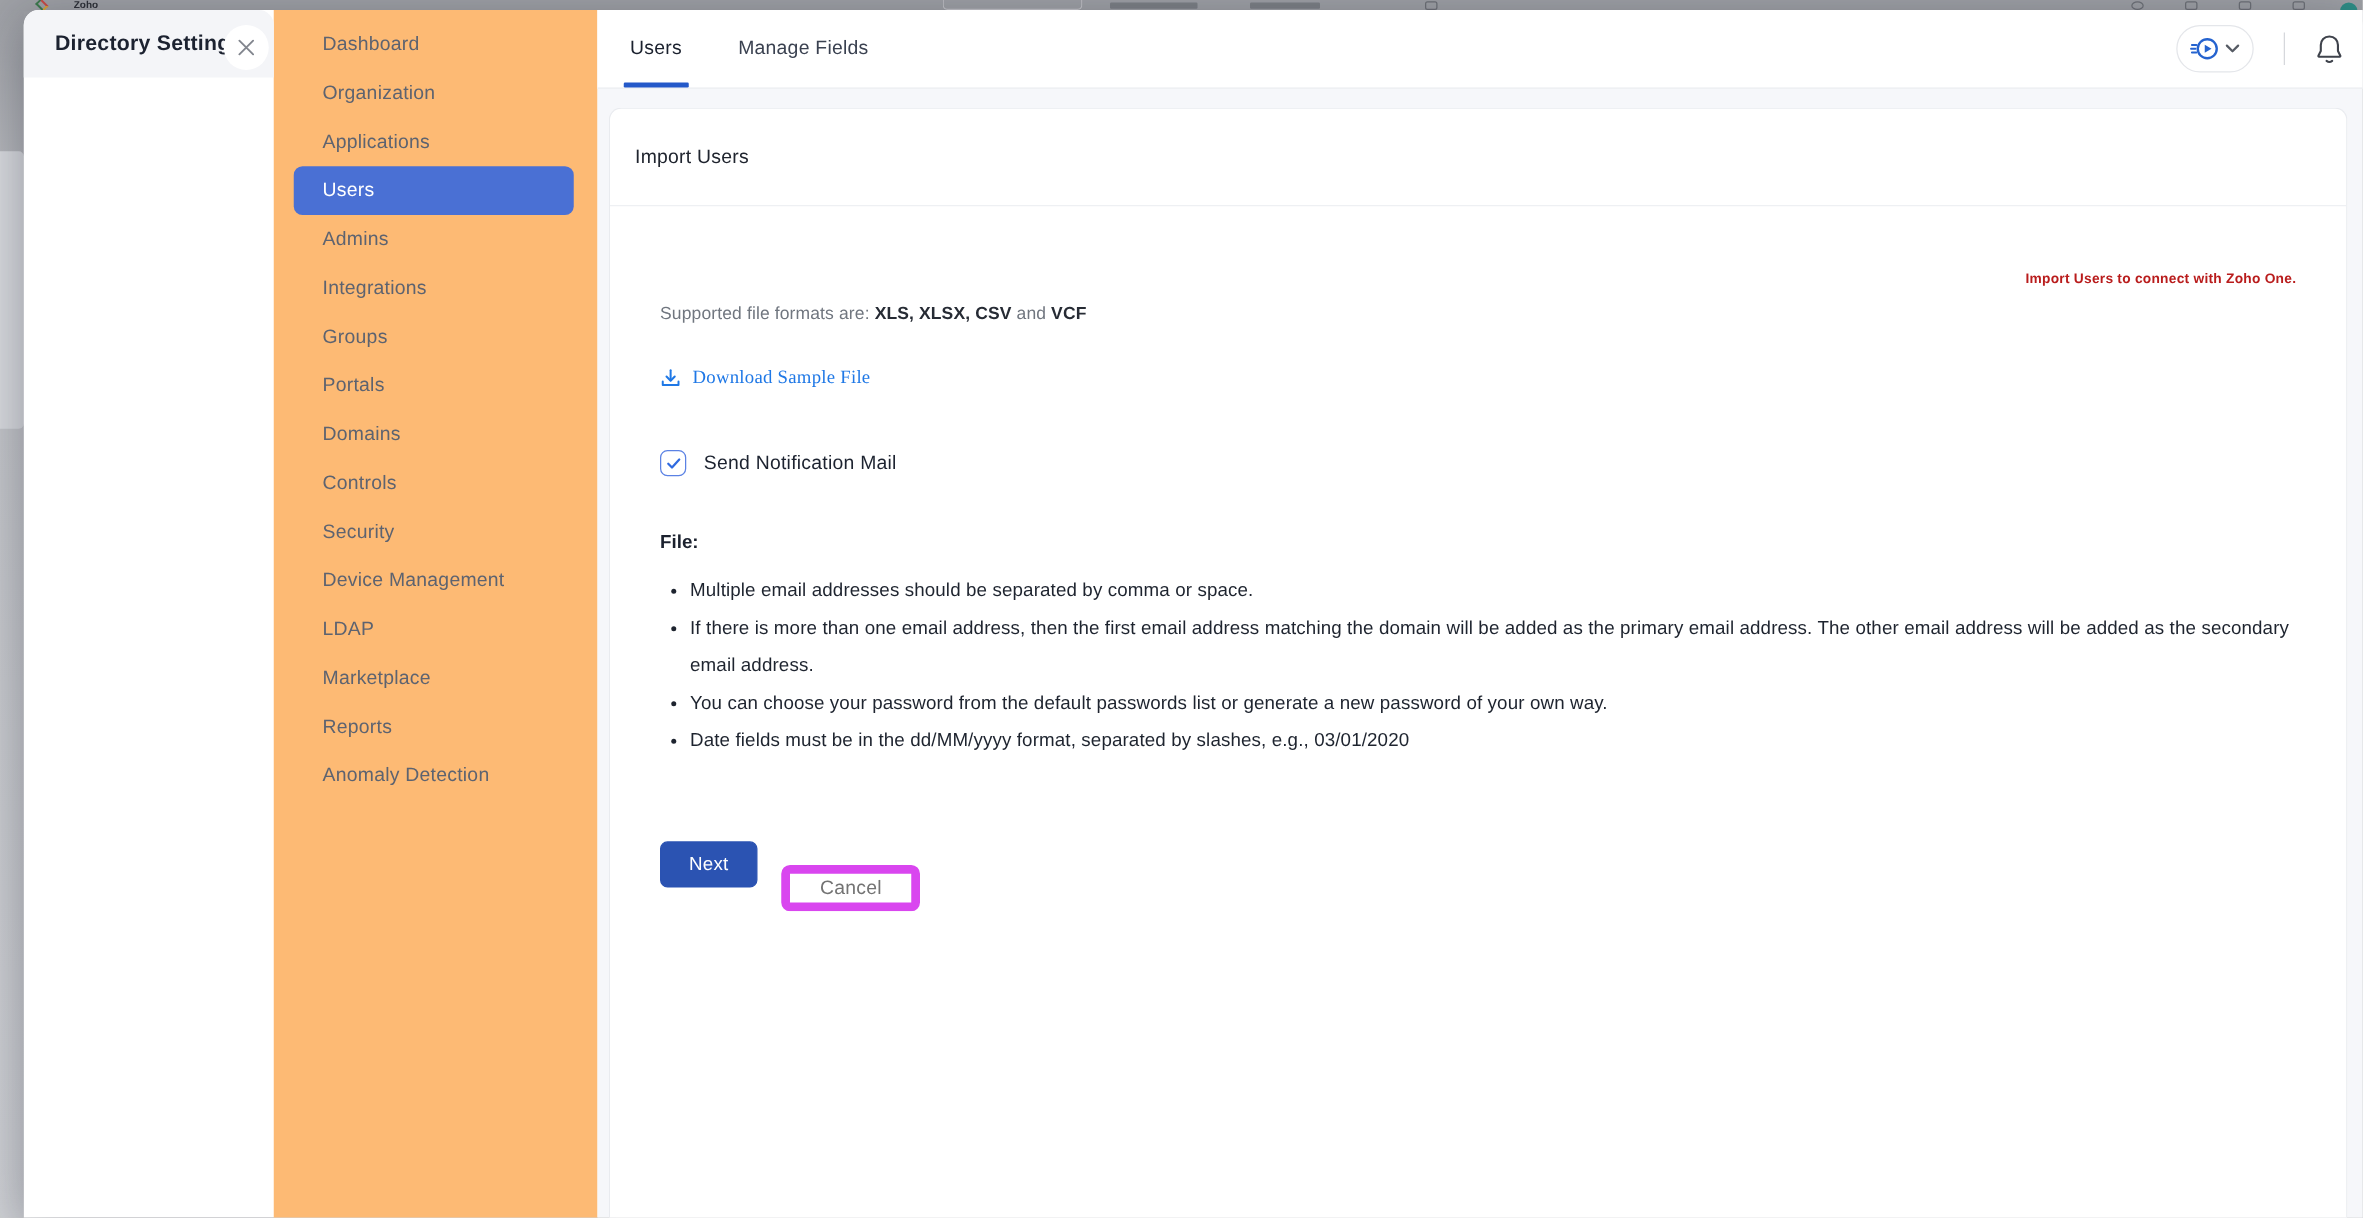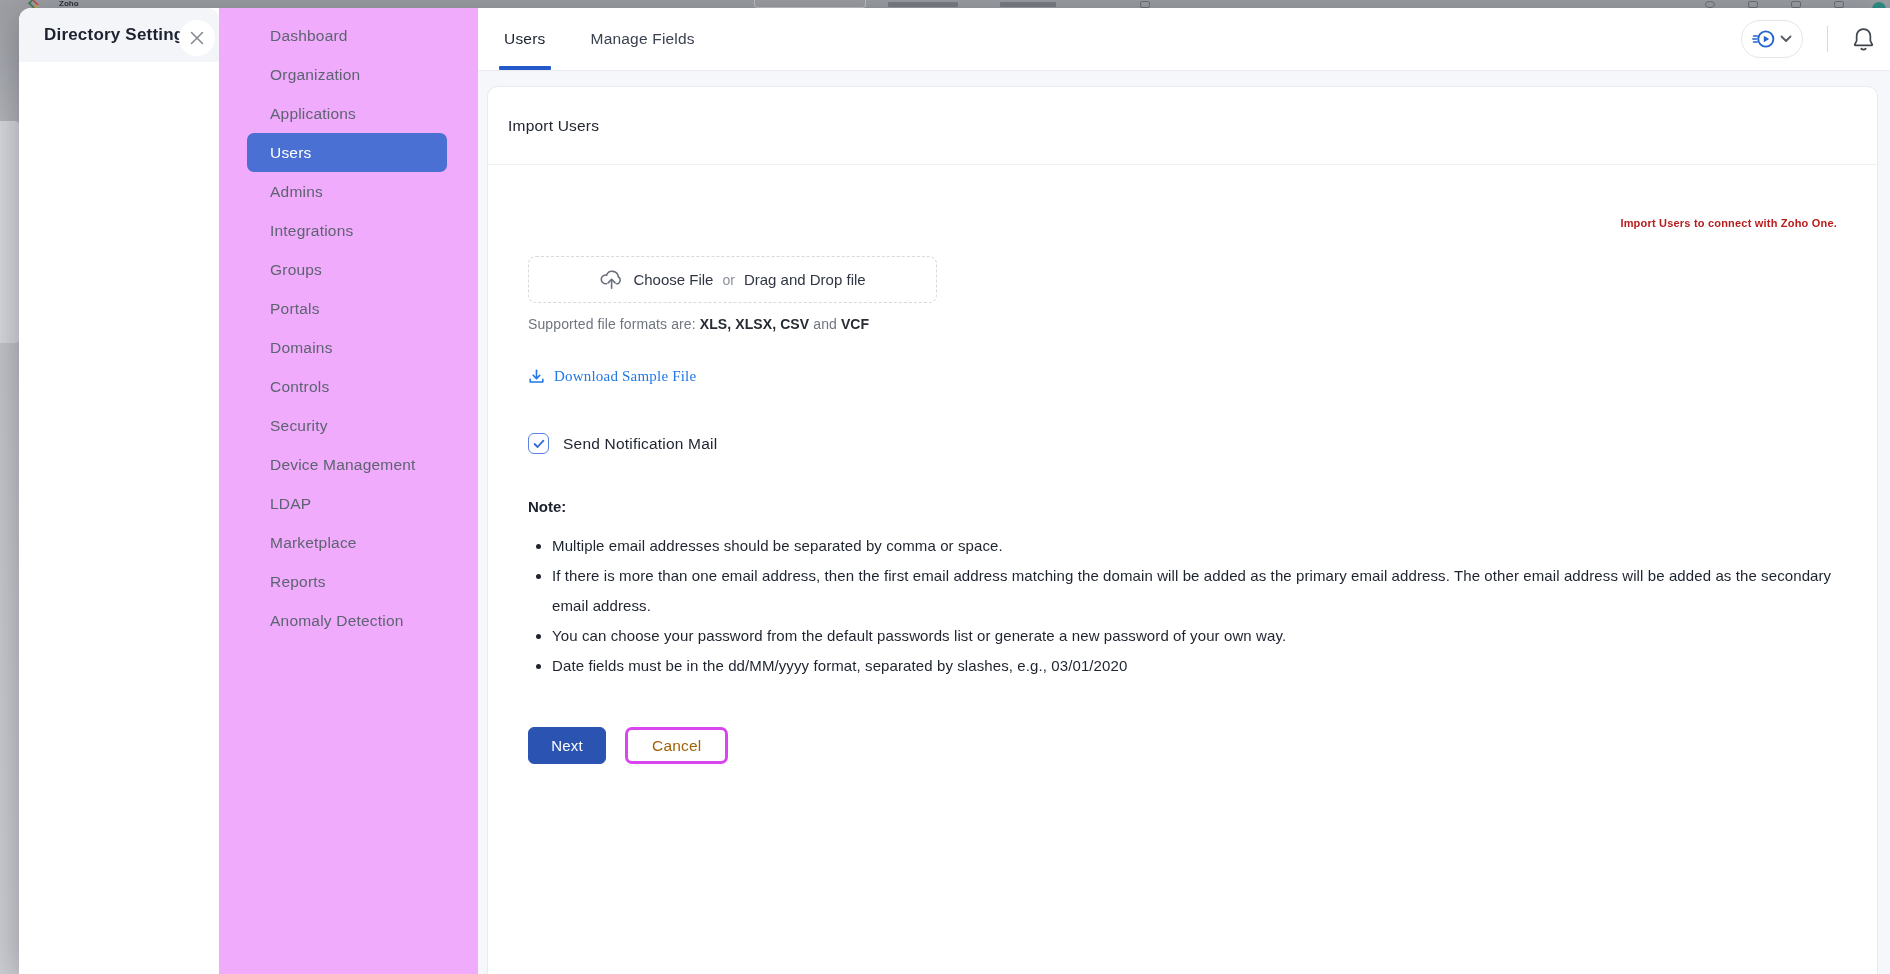--- a/index.html
+++ b/index.html
@@ -38,21 +38,21 @@
   }
   .modal-title { font-size:17px; font-weight:700; color:#1c2230; letter-spacing:.2px; }
   .close-btn {
     position:absolute; right:4px; top:12px; width:36px; height:36px; border-radius:50%;
     background:#fff; border:none; display:flex; align-items:center; justify-content:center; cursor:pointer;
   }
 
   .modal-body { flex:1; display:flex; min-height:0; }
 
   
-  .sidebar { flex:none; width:259px; background:#f0abfc; padding:8px 16px 0; overflow:hidden; }
+  .sidebar { flex:none; width:259px; background:#fdba74; padding:8px 4px 0; overflow:hidden; }
   .side-item {
     height:39px; margin:0 15px 0 12px; padding-left:23px; border-radius:7px;
     display:flex; align-items:center; font-size:15.5px; color:#5d6370; cursor:pointer;
     letter-spacing:.2px;
   }
   .side-item.active { background:#4a70d4; color:#fff; }
 
   
   .main { flex:1; min-width:0; display:flex; flex-direction:column; background:#f6f7fa; }
   .tabbar {
@@ -111,21 +111,21 @@
 
   .note-title { margin-top:44px; font-size:15px; font-weight:700; color:#1b212e; }
   .note-list { margin:16px 0 0; padding-left:24px; list-style:disc; }
   .note-list li {
     font-size:15px; color:#1e242f; line-height:30px; max-width:1390px; letter-spacing:.1px;
   }
 
   .btn-row { margin-top:46px; display:flex; align-items:center; gap:19px; }
   .btn { font-family:inherit; font-size:15px; border-radius:6px; cursor:pointer; height:37px; letter-spacing:.2px; }
   .btn-next { min-width:78px; padding:0 20px; background:#2b53b2; border:1px solid #2b53b2; color:#fff; }
-  .btn-cancel { min-width:102px; padding:0 24px; background:#fff; border:3px solid #d946ef; color:#a16207; border-radius:7px; font-size:15.5px; }
+  .btn-cancel { min-width:102px; padding:0 24px; background:#fff; border:7px solid #d946ef; color:#737373; border-radius:7px; font-size:15.5px;margin-top:38px; }
 </style>
 </head>
 <body>
 
 <div class="bd-top">
   <div class="bd-logo">
     <span class="bd-logo-mark"></span>
     <span class="bd-brand">Zoho</span>
   </div>
   <div class="bd-search"></div>
@@ -250,32 +250,20 @@
         <section class="card">
 
           <div class="card-header">
             <span class="card-title">Import Users</span>
           </div>
 
           <div class="card-body">
 
             <h2 class="section-heading">Import Users to connect with Zoho One.</h2>
 
-            <div class="upload-box">
-              <span style="display:flex">
-                <svg width="25" height="23" viewBox="0 0 25 23" fill="none" stroke="#6a707c" stroke-width="1.6" stroke-linecap="round" stroke-linejoin="round">
-                  <path d="M7.6 15.8 H6.6 A4.4 4.4 0 1 1 7.6 7.1 A6.1 6.1 0 0 1 19.3 8.8 A3.9 3.9 0 0 1 18.7 15.8 H17.6"></path>
-                  <path d="M12.6 20.3 V11.8"></path>
-                  <path d="M9.1 14.9 L12.6 11.3 L16.1 14.9"></path>
-                </svg>
-              </span>
-              <span class="upload-choose">Choose File</span>
-              <span class="upload-or">or</span>
-              <span class="upload-drag">Drag and Drop file</span>
-            </div>
 
             <div class="formats"><span>Supported file formats are: </span><b>XLS, XLSX, CSV</b><span> and </span><b>VCF</b></div>
 
             <a class="sample-link">
               <span style="display:flex">
                 <svg width="17" height="17" viewBox="0 0 17 17" fill="none" stroke="#1f78e6" stroke-width="1.6" stroke-linecap="round" stroke-linejoin="round">
                   <path d="M8.5 2.2 V10.2"></path>
                   <path d="M5.2 7.2 L8.5 10.6 L11.8 7.2"></path>
                   <path d="M2.2 11.2 V14 H14.8 V11.2"></path>
                 </svg>
@@ -287,21 +275,21 @@
               <span class="checkbox" role="checkbox" aria-checked="true">
                 <span style="display:flex">
                   <svg width="12" height="10" viewBox="0 0 12 10">
                       <path d="M1.6 5 L4.6 8 L10.4 1.6" stroke="#2f6ae0" stroke-width="1.8" fill="none" stroke-linecap="round" stroke-linejoin="round"></path>
                     </svg>
                 </span>
               </span>
               <span class="checkbox-label">Send Notification Mail</span>
             </div>
 
-            <div class="note-title">Note:</div>
+            <div class="note-title">File:</div>
             <ul class="note-list">
               <li>Multiple email addresses should be separated by comma or space.</li>
               <li>If there is more than one email address, then the first email address matching the domain will be added as the primary email address. The other email address will be added as the secondary email address.</li>
               <li>You can choose your password from the default passwords list or generate a new password of your own way.</li>
               <li>Date fields must be in the dd/MM/yyyy format, separated by slashes, e.g., 03/01/2020</li>
             </ul>
 
             <div class="btn-row">
               <button class="btn btn-next">Next</button>
               <button class="btn btn-cancel">Cancel</button>

